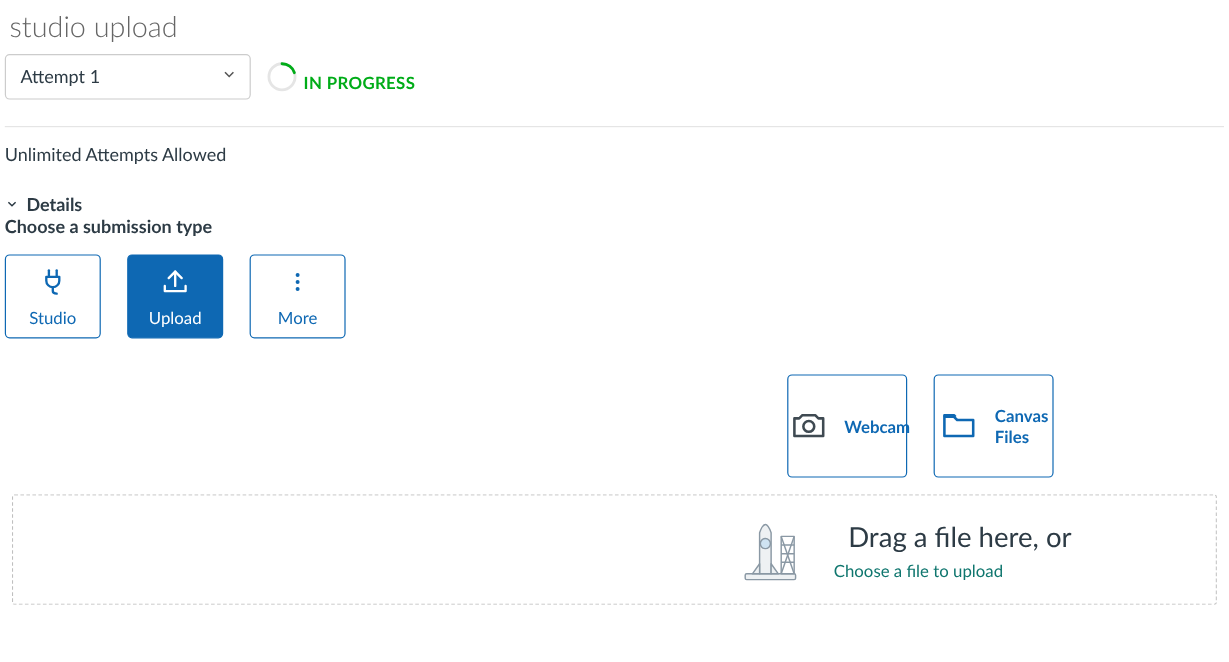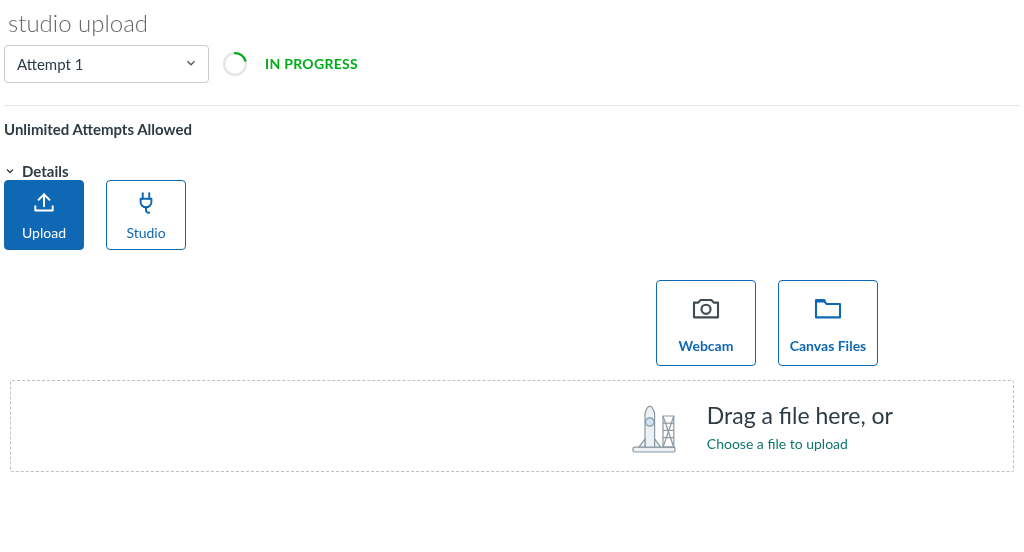--- a/index.html
+++ b/index.html
@@ -6,50 +6,50 @@
   body { font-family: "Lato", "Helvetica Neue", Arial, sans-serif; background: #fff; color: #2D3B45; width: 1024px; }
   .page { padding: 4px 4px 0 4px; }
   .title { font-size: 24px; font-weight: 300; color: #666; margin: 4px 0 8px 4px; }
   .attempt-row { display: flex; align-items: center; gap: 12px; }
   .attempt-select {
     width: 205px; height: 38px; border: 1px solid #ccc; border-radius: 4px;
     display: flex; align-items: center; justify-content: space-between;
     padding: 0 10px 0 12px; font-size: 15px; color: #2D3B45; cursor: pointer; background:#fff;
   }
   .attempt-select .chev { color: #555; }
-  .progress-block { display: flex; align-items: center; gap: 16px; }
+  .progress-block { display: flex; align-items: flex-end; gap: 4px; }
   .spinner { width: 28px; height: 28px; }
   .status-line { display: flex; flex-direction: column; line-height: 1.2; }
   .status-label { color: #00AC18; font-weight: 700; font-size: 14px; letter-spacing: .3px; }
   .next-up { font-size: 14px; color: #2D3B45; }
   hr.sep { border: none; border-top: 1px solid #e5e5e5; margin: 22px 0 14px 0; }
-  .attempts-note { font-weight: 700; font-size: 15px; margin: 2px 0 24px 0; }
+  .attempts-note { font-weight: 400; font-size: 15px; margin: 2px 0 24px 0; }
   .details-header { display: flex; align-items: flex-end; gap: 6px; font-weight: 700; font-size: 15px; cursor: pointer; }
   .details-body { font-size: 15px; color: #2D3B45; margin: 10px 0 26px 14px; }
   .choose-label { font-weight: 700; font-size: 15px; margin-bottom: 14px; }
   .type-row { display: flex; gap: 22px; }
   .type-card {
     width: 80px; height: 70px; border: 1px solid #0E68B3; border-radius: 4px; background: #fff;
     display: flex; flex-direction: column; align-items: center; justify-content: center; gap: 8px;
     color: #0E68B3; font-size: 14px; cursor: pointer;
   }
   .type-card.active { background: #0E68B3; color: #fff; }
   .type-card .icon { height: 26px; display:flex; align-items:center; }
   .source-row { display: flex; gap: 22px; justify-content: flex-end; padding-right: 142px; margin-top: 30px; }
   .source-card {
     width: 100px; height: 86px; border: 1px solid #0E68B3; border-radius: 4px; background: #fff;
-    display: flex; flex-direction: column; align-items: center; justify-content: center; gap: 10px;
+    display: flex; flex-direction: row; align-items: center; justify-content: center; gap: 10px;
     color: #0E68B3; font-size: 14px; font-weight: 700; cursor: pointer;
   }
   .dropzone {
     margin: 14px 6px 0 6px; border: 1px dashed #bfbfbf; border-radius: 2px; height: 92px;
     display: flex; align-items: center; justify-content: flex-end; padding-right: 120px; gap: 20px;
   }
   .drop-text { display: flex; flex-direction: column; gap: 6px; }
-  .drag-line { font-size: 23px; font-weight: 400; color: #2D3B45; }
+  .drag-line { font-size: 23px; font-weight: 400; color: #2D3B45; margin-left: 12px; }
   .choose-link { font-size: 14px; color: #0f766e; cursor: pointer; }
 </style>
 </head>
 <body>
 
 <div class="page">
   <div class="title">studio upload</div>
 
   <div class="attempt-row">
     <div class="attempt-select">
@@ -79,41 +79,52 @@
 
   <div class="details-header">
     <span>
       <svg width="12" height="12" viewBox="0 0 24 24" fill="none" stroke="#2D3B45" stroke-width="2.5">
           <polyline points="6 9 12 15 18 9"></polyline>
         </svg>
     </span>
     <span>Details</span>
   </div>
 
+  <div class="choose-label">Choose a submission type</div>
   <div class="type-row">
+    <div class="type-card">
+      <span class="icon">
+        <svg width="26" height="26" viewBox="0 0 24 24" fill="none" stroke="#0E68B3" stroke-width="1.8" stroke-linecap="round" stroke-linejoin="round">
+          <path d="M9 3 v5"></path>
+            <path d="M15 3 v5"></path>
+            <path d="M7 8 h10 v3 a5 5 0 0 1 -10 0 z"></path>
+            <path d="M12 16 v3 q0 2 3 2"></path>
+        </svg>
+      </span>
+      <span>Studio</span>
+    </div>
     <div class="type-card active">
       <span class="icon">
         <svg width="28" height="26" viewBox="0 0 24 24" fill="none" stroke="#fff" stroke-width="1.8" stroke-linecap="round" stroke-linejoin="round">
           <path d="M12 15 V4"></path>
             <path d="M7 9 l5 -5 l5 5"></path>
             <path d="M4 15 v4 h16 v-4"></path>
         </svg>
       </span>
       <span>Upload</span>
     </div>
     <div class="type-card">
       <span class="icon">
-        <svg width="26" height="26" viewBox="0 0 24 24" fill="none" stroke="#0E68B3" stroke-width="1.8" stroke-linecap="round" stroke-linejoin="round">
-          <path d="M9 3 v5"></path>
-            <path d="M15 3 v5"></path>
-            <path d="M7 8 h10 v3 a5 5 0 0 1 -10 0 z"></path>
-            <path d="M12 16 v3 q0 2 3 2"></path>
+        <svg width="20" height="26" viewBox="0 0 24 24" fill="#0E68B3">
+          <circle cx="12" cy="5" r="2"></circle>
+            <circle cx="12" cy="12" r="2"></circle>
+            <circle cx="12" cy="19" r="2"></circle>
         </svg>
       </span>
-      <span>Studio</span>
+      <span>More</span>
     </div>
   </div>
 
   <div class="source-row">
     <div class="source-card">
       <span>
         <svg width="40" height="32" viewBox="0 0 24 24" fill="none" stroke="#3F4A52" stroke-width="1.6" stroke-linejoin="round">
           <path d="M3 8 h3 l2 -2 h8 l2 2 h3 v11 h-18 z"></path>
             <circle cx="12" cy="13" r="3.4"></circle>
         </svg>

